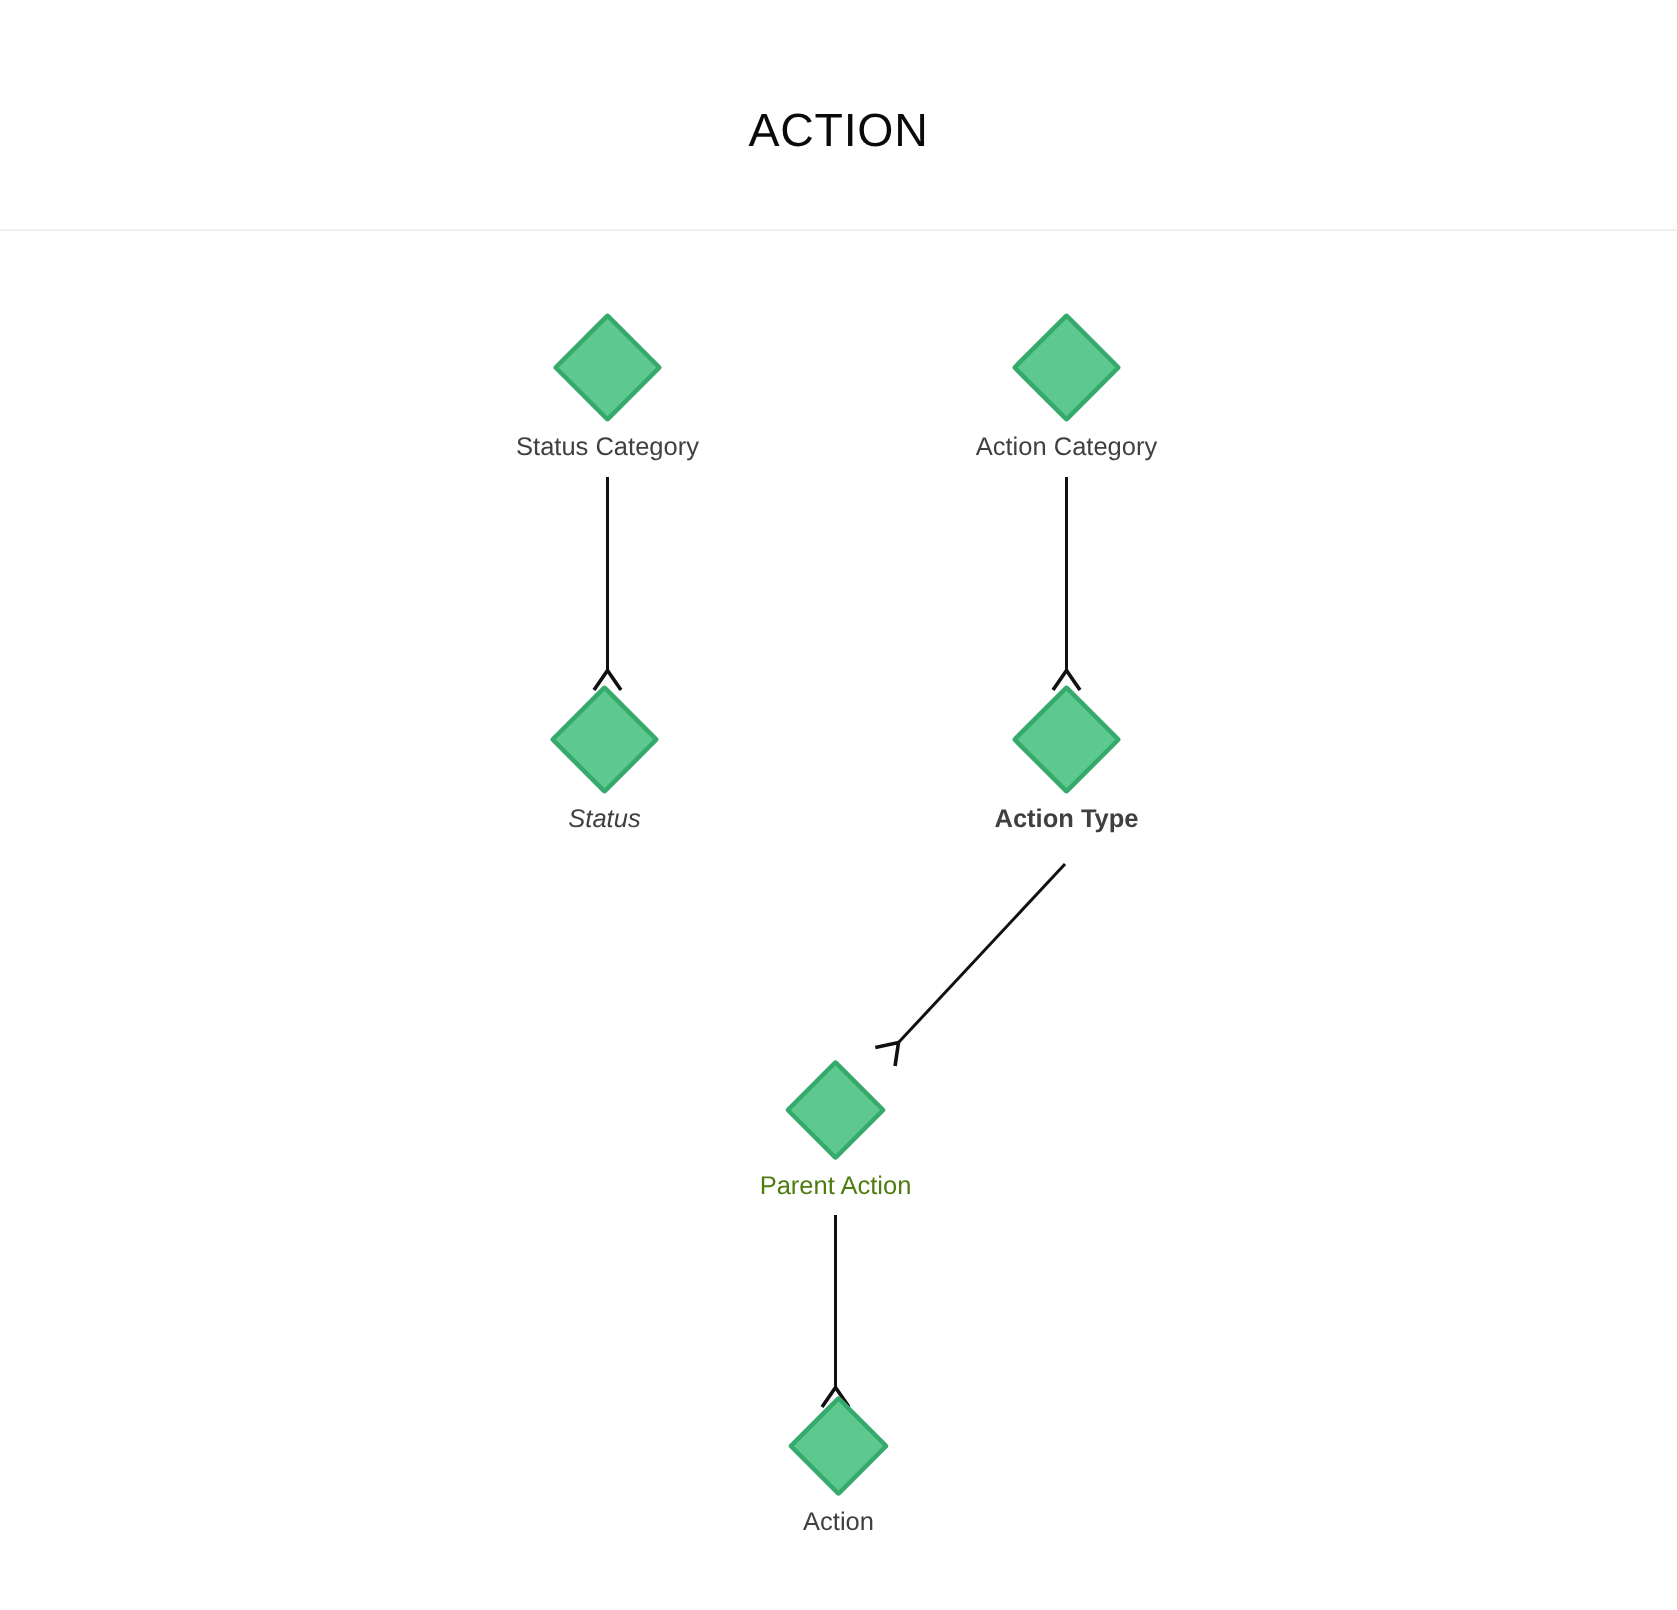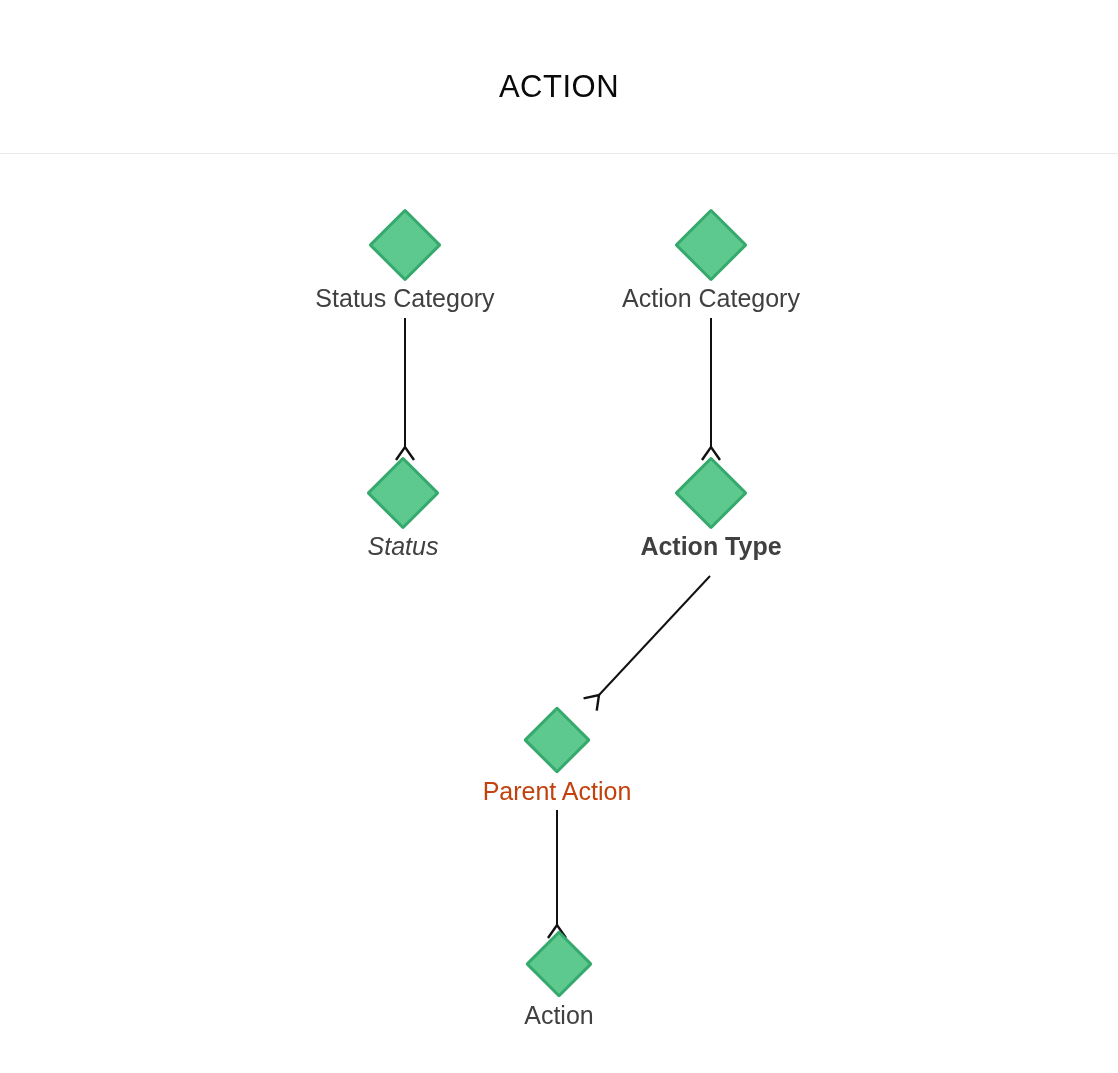--- a/index.html
+++ b/index.html
@@ -72,21 +72,21 @@
     position: absolute;
     background: #5dc98e;
     border: 3px solid #36a96c;
     box-sizing: border-box;
     transform: rotate(45deg);
     border-radius: 2px;
   }
   .node-label {
     position: absolute;
     white-space: nowrap;
-    font-size: 25px;
+    font-size: 17px;
     color: #404040;
     font-family: "Liberation Sans", sans-serif;
     line-height: 24px;
     text-align: center;
   }
 </style>
 </head>
 <body>
 
 <div id="app">
@@ -128,21 +128,21 @@
         <div class="node" style="left: 403px; top: 338px;">
           <div class="diamond" style="width: 52px; height: 52px; left: -26px; top: -26px; background: rgb(93, 201, 142); border-color: rgb(54, 169, 108);"></div>
           <div class="node-label" style="left: -200px; width: 400px; top: 41.44px; color: rgb(64, 64, 64); font-style: italic;">Status</div>
         </div>
         <div class="node" style="left: 711px; top: 338px;">
           <div class="diamond" style="width: 52px; height: 52px; left: -26px; top: -26px; background: rgb(93, 201, 142); border-color: rgb(54, 169, 108);"></div>
           <div class="node-label" style="left: -200px; width: 400px; top: 41.44px; color: rgb(64, 64, 64); font-weight: bold;">Action Type</div>
         </div>
         <div class="node" style="left: 557px; top: 585px;">
           <div class="diamond" style="width: 48px; height: 48px; left: -24px; top: -24px; background: rgb(93, 201, 142); border-color: rgb(54, 169, 108);"></div>
-          <div class="node-label" style="left: -200px; width: 400px; top: 38.56px; color: #c2410c;">Parent Action</div>
+          <div class="node-label" style="left: -200px; width: 400px; top: 38.56px; color: #4d7c0f;">Parent Action</div>
         </div>
         <div class="node" style="left: 559px; top: 809px;">
           <div class="diamond" style="width: 48px; height: 48px; left: -24px; top: -24px; background: rgb(93, 201, 142); border-color: rgb(54, 169, 108);"></div>
           <div class="node-label" style="left: -200px; width: 400px; top: 38.56px; color: rgb(64, 64, 64);">Action</div>
         </div>
       </div>
 
   </div>
 </div>
 

